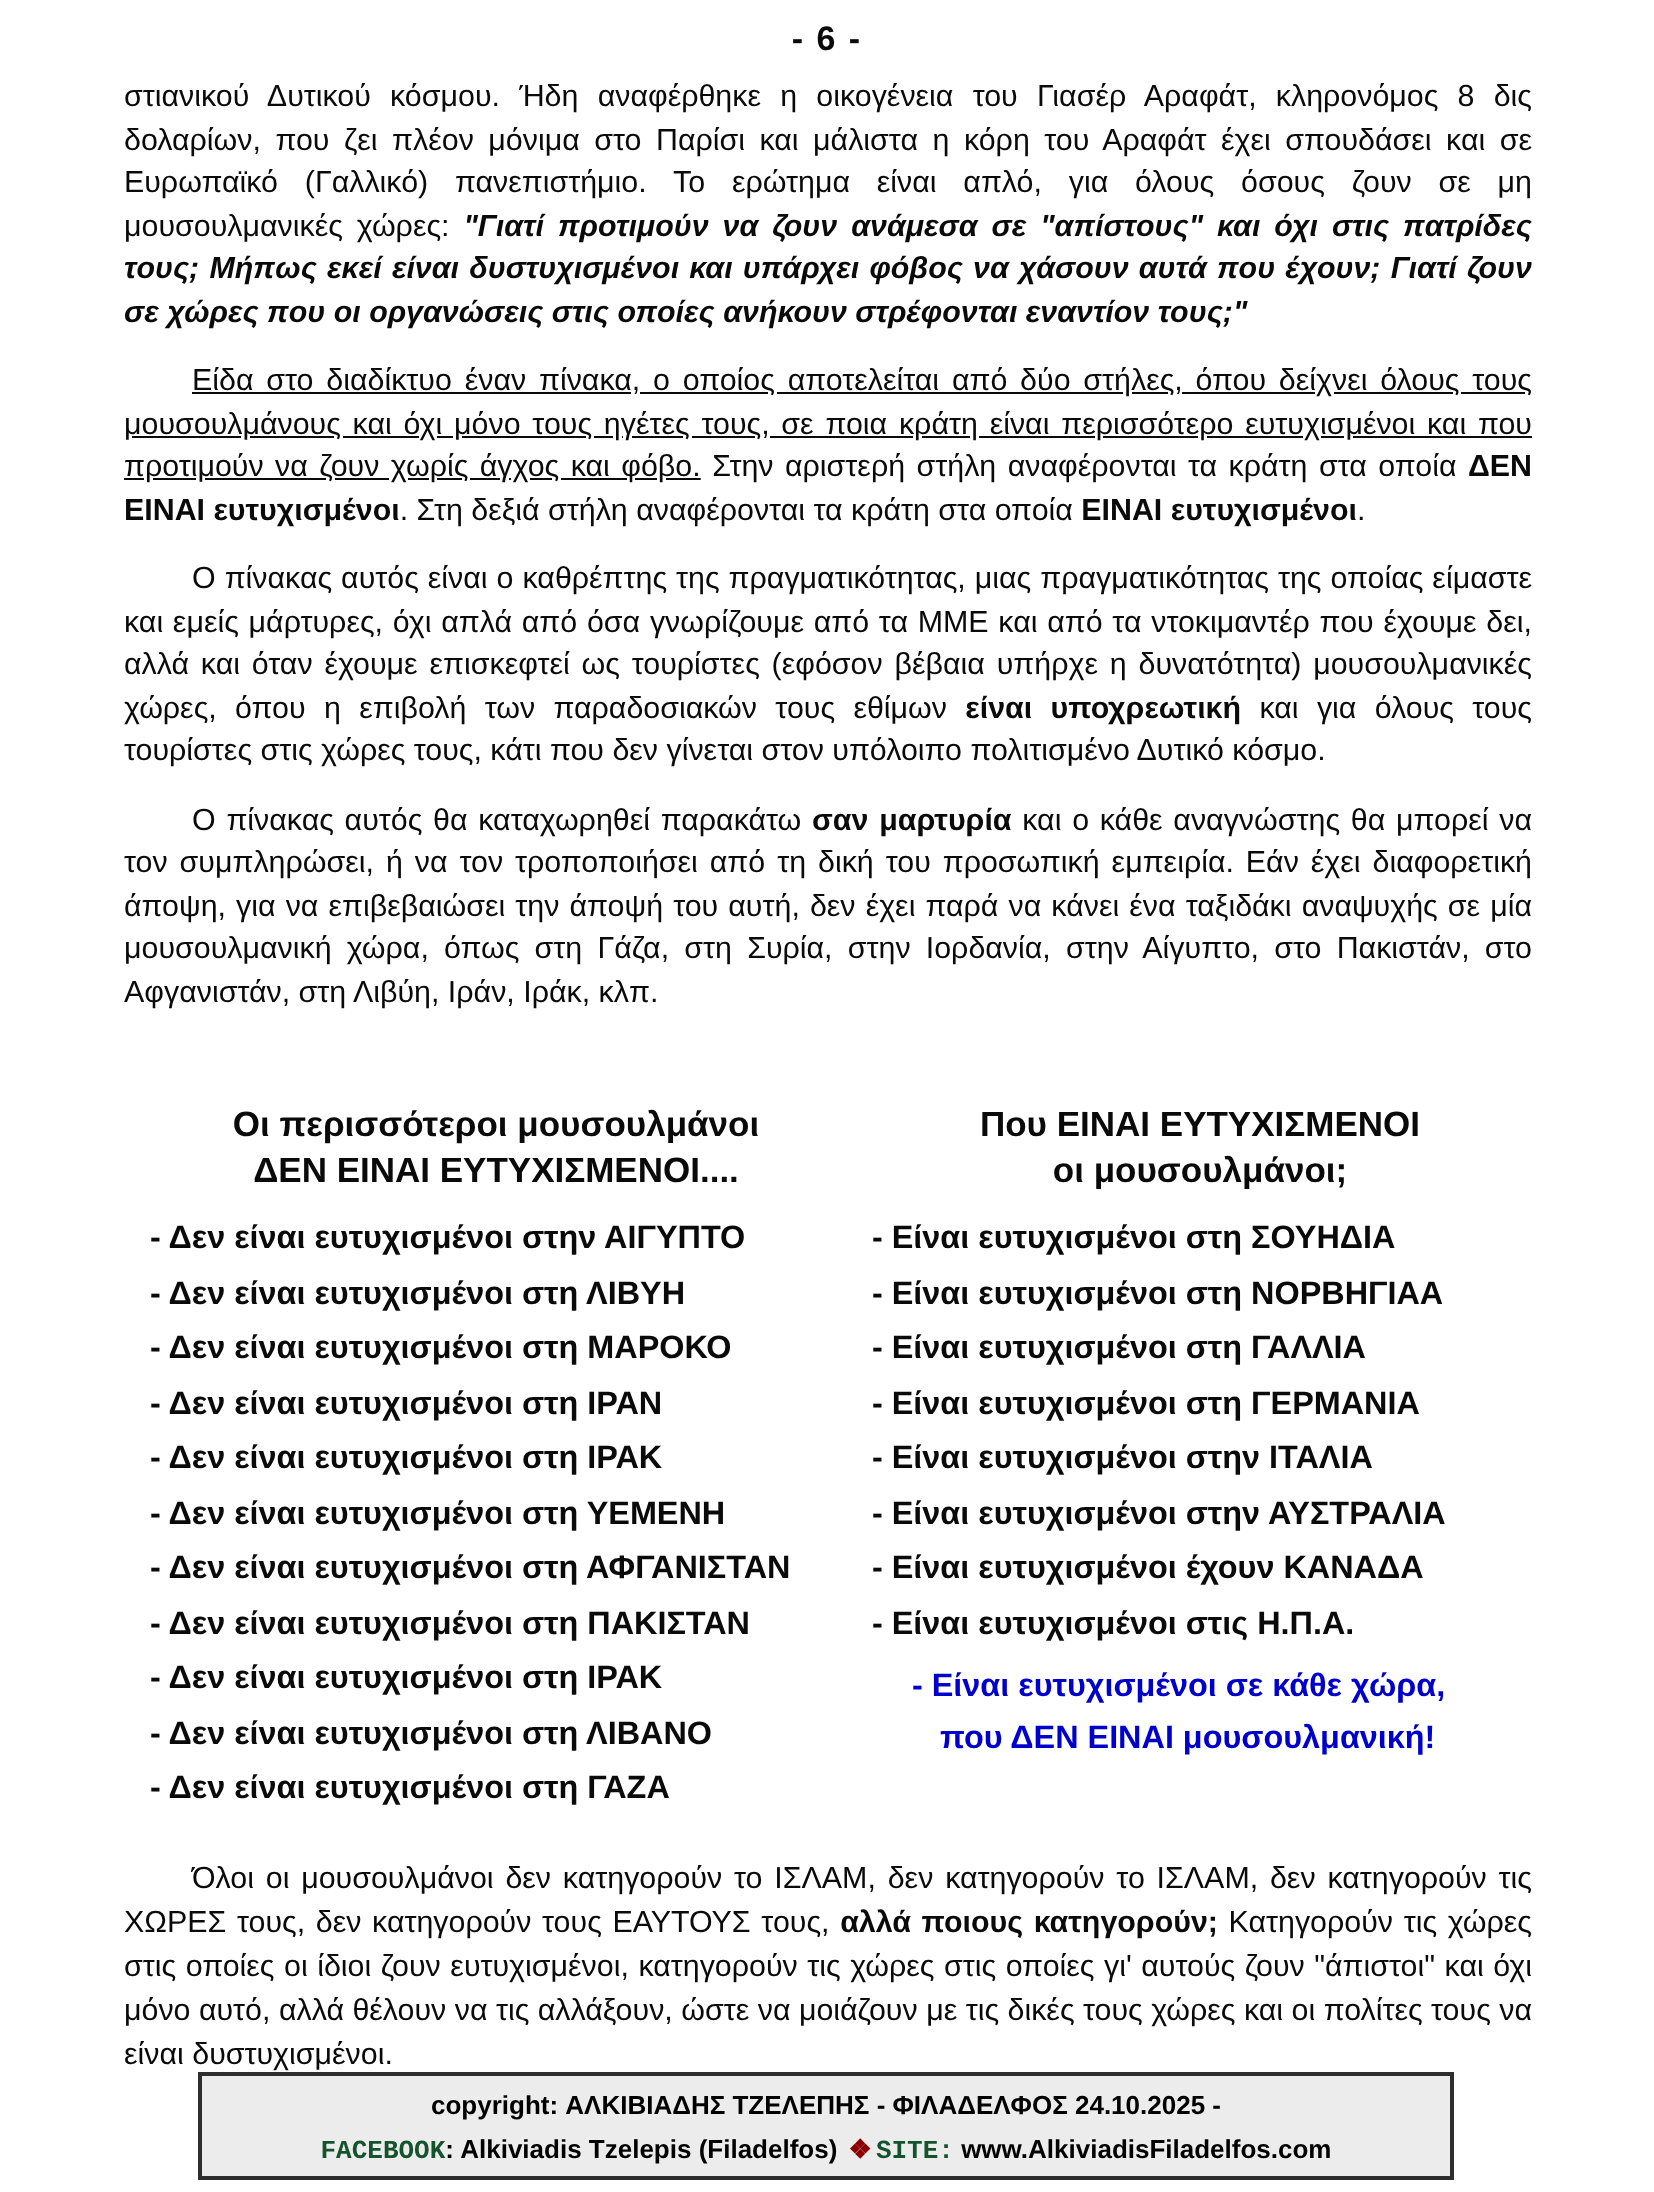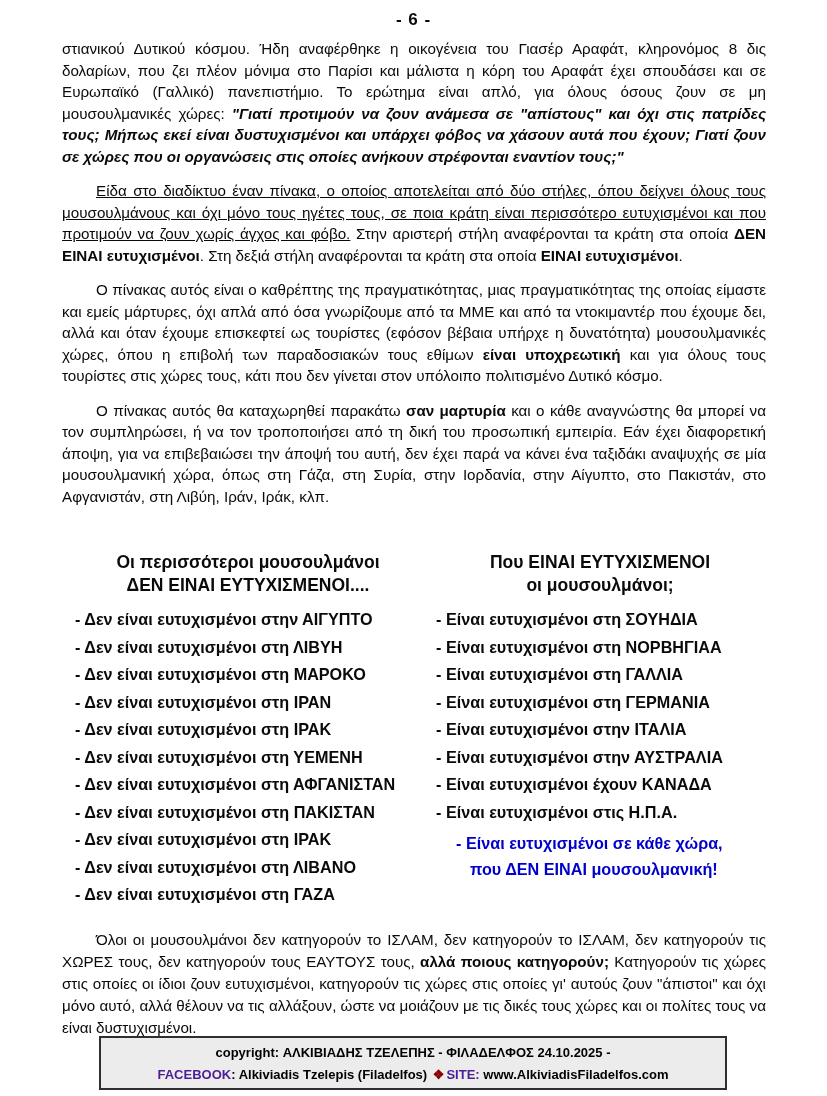--- a/index.html
+++ b/index.html
@@ -41,21 +41,21 @@
     position:absolute; top:914px; left:62px; width:704px;
     font-size:15.2px; line-height:22px; text-align:justify; text-indent:34px;
   }
 
   .footer {
     position:absolute; top:1036px; left:99px; width:628px; height:54px;
     background:#ececec; border:2px solid #2e2e2e; box-sizing:border-box;
     text-align:center; font-weight:700; font-size:13px; line-height:22px;
     padding-top:4px; color:#000;
   }
-  .red { color:#4c1d95; }
+  .red { color:#14532d;font-family:Liberation Mono, monospace; }
   .dia { color:#8b0000; padding:0 2px; }
 </style>
 </head>
 <body>
 
 <div class="page">
 
   <div class="pagenum">- 6 -</div>
 
   <div class="body-text">

